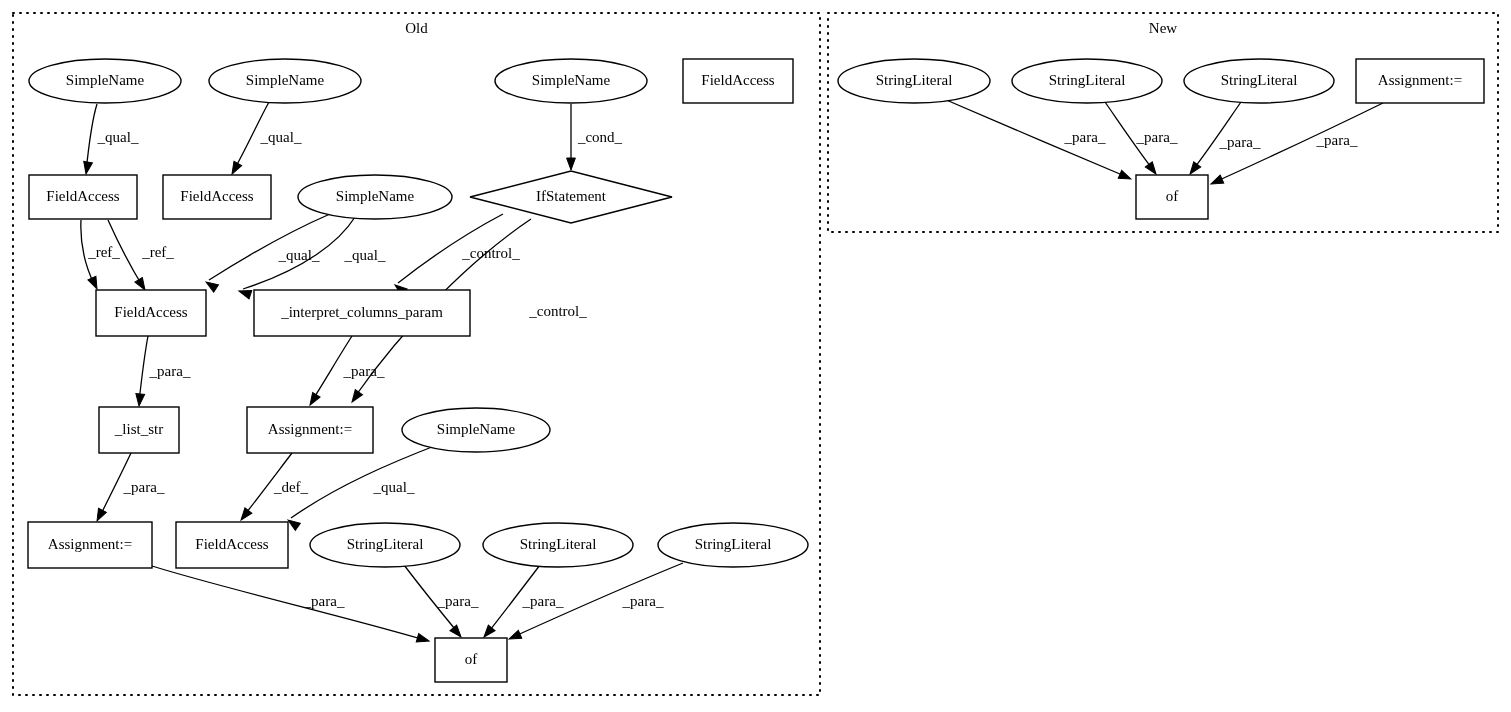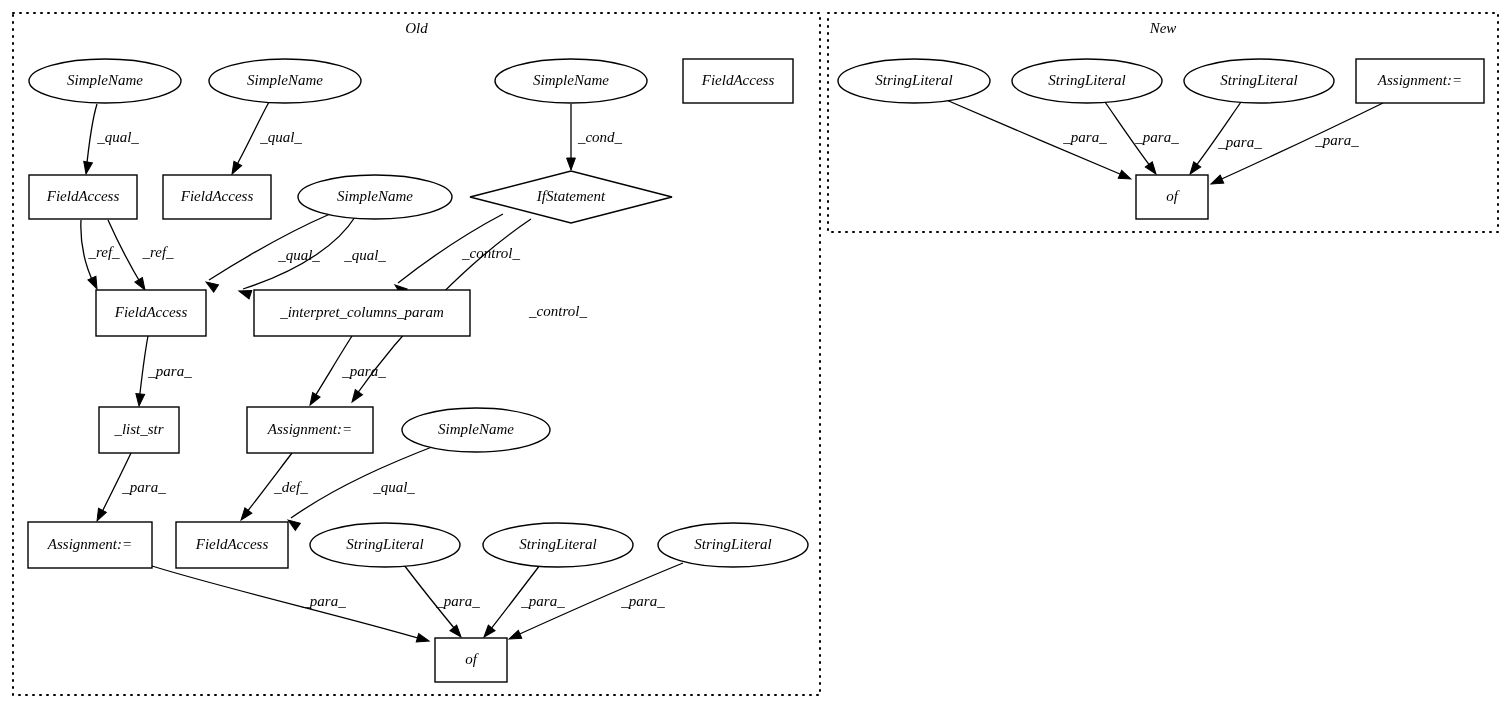--- a/index.html
+++ b/index.html
@@ -9,21 +9,20 @@
   }
   body {
     font-family: "Liberation Serif", "DejaVu Serif", serif;
   }
   #canvas-wrap {
     position: relative;
     width: 1511px;
     height: 712px;
     background: #ffffff;
     overflow: hidden;
-    font-style: italic;
   }
   svg#graph {
     position: absolute;
     left: 0;
     top: 0;
     width: 1511px;
     height: 712px;
   }
   .cluster-rect {
     fill: none;

